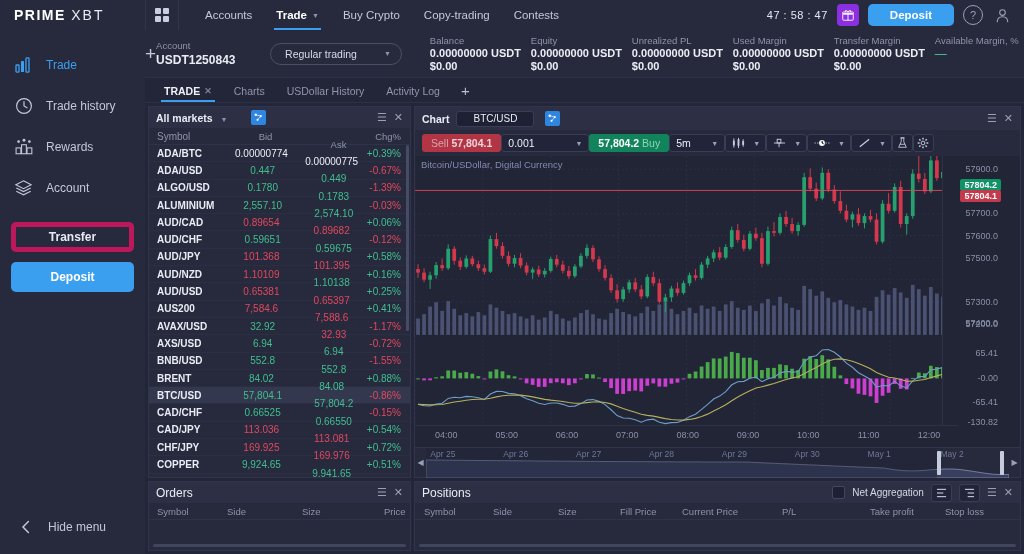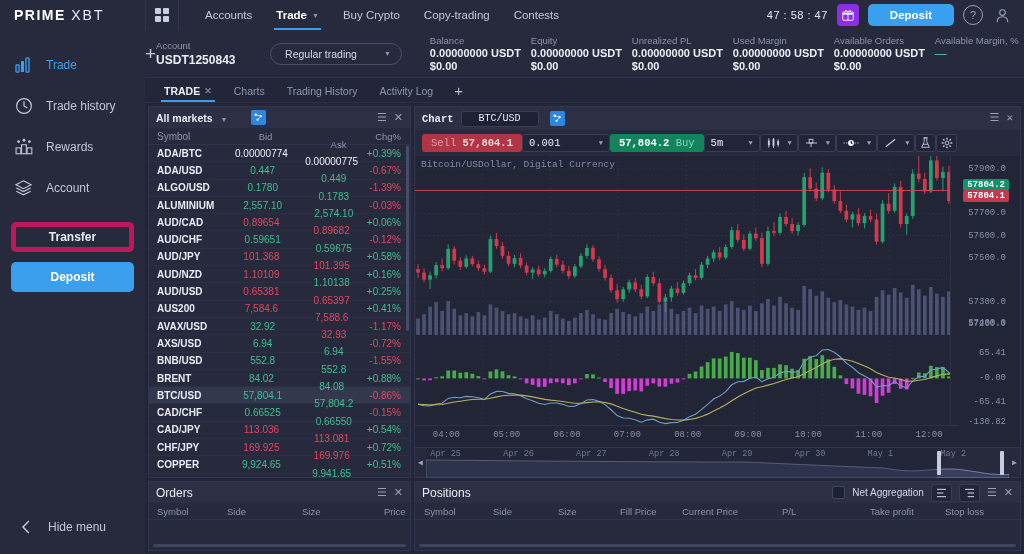--- a/index.html
+++ b/index.html
@@ -218,21 +218,21 @@
   .tool-ico { padding: 0 6px; display: flex; align-items: center; justify-content: center; }
   .tool-cr { padding: 0 5px 0 2px; font-size: 7px; color: #9aa0b8; }
   .tool-single {
     background: #22253a; border: 1px solid #3a3e55; border-radius: 3px; height: 18px; width: 21px;
     display: flex; align-items: center; justify-content: center; cursor: pointer;
   }
   .chart-body { flex: 1; position: relative; min-height: 0; background: #222536; overflow: hidden; }
   .chart-sub { position: absolute; left: 6px; top: 3px; font-size: 9.5px; color: #7d melhor; }
   .chart-sub { color: #828ab0; }
   .price-axis {
-    position: absolute; right: 8px; top: 0; bottom: 22px; width: 62px;
+    position: absolute; right: 16px; top: 0; bottom: 22px; width: 62px;
     border-left: 1px solid #2e3247; background: #222536;
   }
   .pa-tick { position: absolute; right: 6px; font-size: 9px; color: #8a90a8; transform: translateY(-50%); }
   .tag-buy, .tag-sell {
     position: absolute; right: 3px; font-size: 9px; font-weight: 700; color: #fff;
     padding: 1px 4px; border-radius: 2px; transform: translateY(-50%);
   }
   .tag-buy { background: #0e9467; }
   .tag-sell { background: #c23a4c; }
   .time-axis {
@@ -400,41 +400,41 @@
             <span class="stat-lbl">Unrealized PL</span>
             <span class="stat-v1">0.00000000 USDT</span>
             <span class="stat-v2">$0.00</span>
           </div>
           <div class="stat">
             <span class="stat-lbl">Used Margin</span>
             <span class="stat-v1">0.00000000 USDT</span>
             <span class="stat-v2">$0.00</span>
           </div>
           <div class="stat">
-            <span class="stat-lbl">Available Orders</span>
+            <span class="stat-lbl">Transfer Margin</span>
             <span class="stat-v1">0.00000000 USDT</span>
             <span class="stat-v2">$0.00</span>
           </div>
           <div class="stat">
             <span class="stat-lbl">Available Margin, %</span>
             <span class="dash">—</span>
           </div>
         </div>
       </div>
 
       <div class="tabbar">
         <div class="tab active">
           <span>TRADE</span>
           <span class="tab-x">✕</span>
         </div>
         <div class="tab">
             <span>Charts</span>
           </div>
         <div class="tab">
-            <span>Trading History</span>
+            <span>USDollar History</span>
           </div>
         <div class="tab">
             <span>Activity Log</span>
           </div>
         <div class="tab-plus">+</div>
       </div>
 
       <div class="workspace">
 
         <div class="col-left">
@@ -595,21 +595,21 @@
               <span style="flex:1">Price</span>
             </div>
             <div class="tbl-body">
               <div class="hbar"></div>
             </div>
           </div>
         </div>
 
         <div class="col-right">
 
-          <div class="panel" style="flex:1;font-family:Liberation Mono, monospace;">
+          <div class="panel" style="flex:1;">
             <div class="chart-top">
               <span class="chart-lbl">Chart</span>
               <input class="sym-input" value="BTC/USD" style="">
               <div class="blue-sq" style="margin-left:4px">
                 <svg width="11" height="11" viewBox="0 0 12 12">
                     <circle cx="3" cy="3" r="1.3" fill="#fff"></circle>
                     <circle cx="8.5" cy="4.5" r="1.1" fill="#fff"></circle>
                     <circle cx="5" cy="8.5" r="1.2" fill="#fff"></circle>
                     <path d="M3 3 L8.5 4.5 M8.5 4.5 L5 8.5" stroke="#fff" stroke-width="0.7"></path>
                   </svg>

